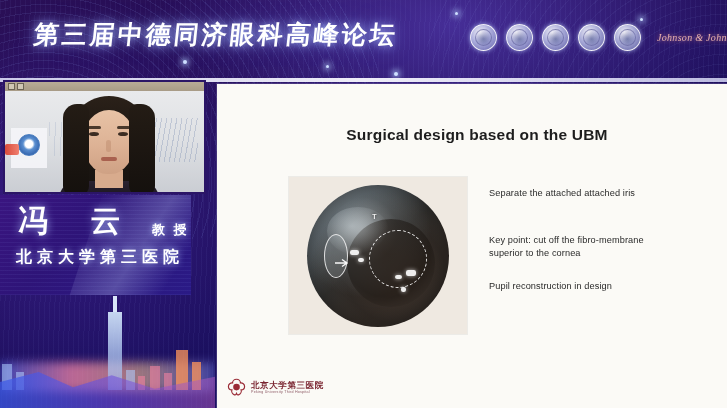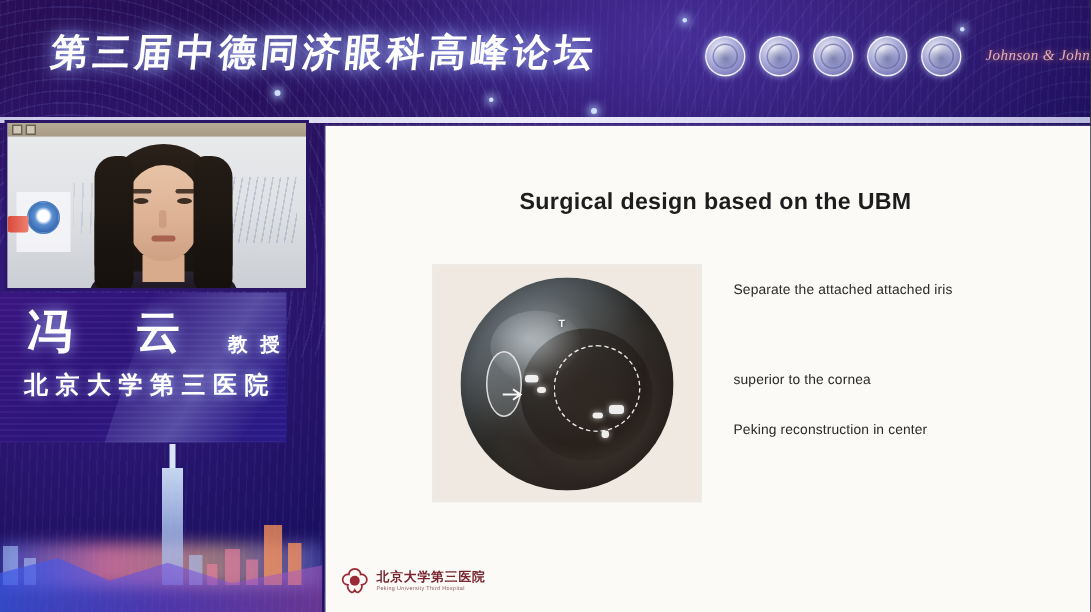--- a/index.html
+++ b/index.html
@@ -278,24 +278,24 @@
           <svg class="arrow" viewBox="0 0 14 10">
             <path d="M0 5 L11 5 M7 1.5 L12 5 L7 8.5" fill="none" stroke="#f8f8f8" stroke-width="1.4"></path>
           </svg>
         </div>
       </div>
     </div>
 
     <div class="bullets">
       <div class="bullet b1">Separate the attached attached iris</div>
       <div class="bullet b2">
-        <br>
+        <span>Key point: cut off the fibro-membrane</span><br>
         <span>superior to the cornea</span>
       </div>
-      <div class="bullet b3">Peking reconstruction in center</div>
+      <div class="bullet b3">Pupil reconstruction in design</div>
     </div>
 
     <div class="hosp">
       <svg class="hosp-mark" viewBox="0 0 24 24">
         <path d="M12 1.6 C15 1.6 17 4 17 6.3 C19.6 6 22.2 7.8 22.2 10.6 C22.2 13.2 20 14.9 17.8 15 C18.6 17.4 17.2 20.4 14.6 21.3 C13 21.9 12.6 20.6 12 19.4 C11.4 20.6 11 21.9 9.4 21.3 C6.8 20.4 5.4 17.4 6.2 15 C4 14.9 1.8 13.2 1.8 10.6 C1.8 7.8 4.4 6 7 6.3 C7 4 9 1.6 12 1.6 Z" fill="none" stroke="#9a2b36" stroke-width="1.5"></path>
         <circle cx="12" cy="11.5" r="4.2" fill="#9a2b36"></circle>
       </svg>
       <div class="hosp-txt">
         <div class="hosp-cn">北京大学第三医院</div>
         <div class="hosp-en">Peking University Third Hospital</div>

